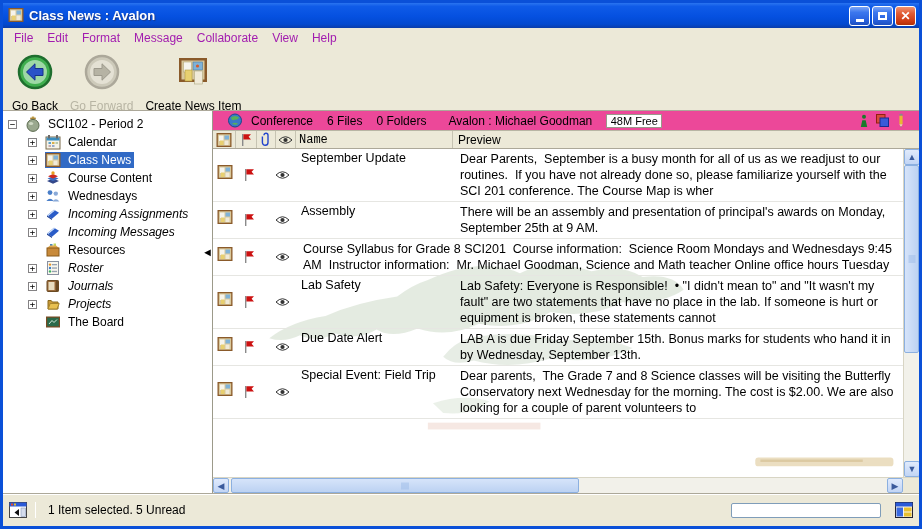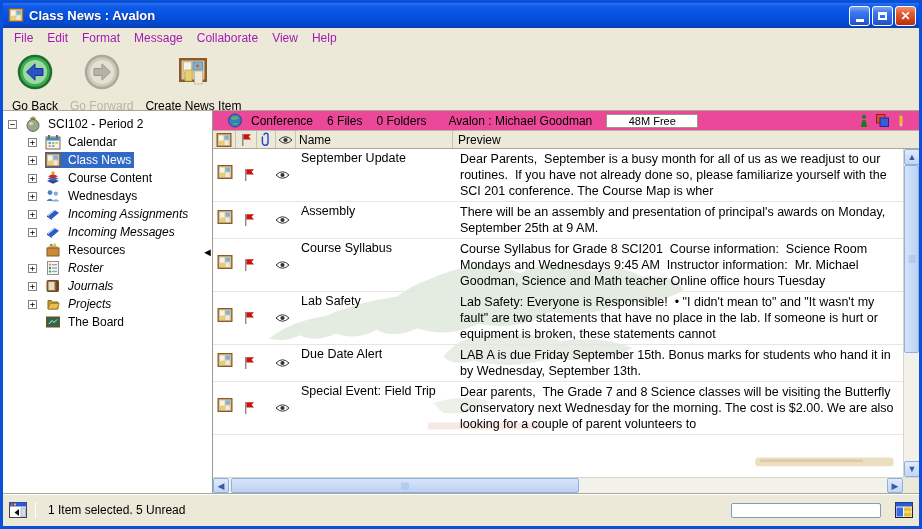--- a/index.html
+++ b/index.html
@@ -56,34 +56,34 @@
   #splitter-arrow { position:absolute; right:-1px; top:136px; font-size:11px; color:#000; line-height:1; }
   
   #panel { flex:1; display:flex; flex-direction:column; min-width:0; }
   #confbar {
     height:20px; flex:0 0 20px; background:#ec4899; border-bottom:1px solid #b8b5a4;
     display:flex; align-items:center; font-size:12px; padding:0 14px; color:#000;
   }
   #confbar .ci { display:inline-flex; margin-right:8px; }
   #confbar .seg { margin-right:14px; white-space:nowrap; }
   #free-box {
-    width:92px; height:14px; background:#fff; border:1px solid #9a978a;
+    width:56px; height:14px; background:#fff; border:1px solid #9a978a;
     font-size:11px; text-align:center; line-height:13px; margin-right:10px;
   }
   #confbar .spacer { flex:1; }
   #confbar .ri { display:inline-flex; margin-left:7px; }
   
   #header { height:18px; flex:0 0 18px; background:#ece9d8; border-bottom:1px solid #aca899; display:flex; font-size:12px; }
   .hcell { display:flex; align-items:center; border-right:1px solid #c6c3b2; padding:0 2px; }
   .hcell.icon-c { justify-content:center; }
   .hc-board { width:23px; flex:0 0 23px; }
   .hc-flag { width:21px; flex:0 0 21px; }
   .hc-clip { width:19px; flex:0 0 19px; }
   .hc-eye { width:20px; flex:0 0 20px; }
-  .hc-name { width:157px; flex:0 0 157px; padding-left:3px; }
+  .hc-name { width:157px; flex:0 0 157px; padding-left:3px;font-family:Liberation Mono, monospace; }
   .hc-preview { flex:1; border-right:none; padding-left:5px; }
   
   #listwrap { flex:1; position:relative; min-height:0; background:#fff; overflow:hidden; }
   #watermark { position:absolute; left:0; top:0; width:100%; height:100%; pointer-events:none; }
   #rows { position:absolute; left:0; top:0; right:16px; bottom:0; overflow:hidden; }
   .msg-row { display:flex; border-bottom:1px solid #e6e6e2; position:relative; }
   .cell-icons { width:85px; flex:0 0 85px; position:relative; }
   .cell-icons .bic { position:absolute; left:4px; top:50%; margin-top:-11px; }
   .cell-icons .fic { position:absolute; left:30px; top:50%; margin-top:-7px; }
   .cell-icons .eic { position:absolute; left:62px; top:50%; margin-top:-5px; }
@@ -535,21 +535,20 @@
                     <path d="M3.4 1.2 L11 1.2 L8.6 3.8 L11 6.4 L3.4 6.4 Z" fill="#cc1111"></path>
                   </svg>
                 </span>
                 <span class="eic">
                   <svg width="15" height="10" viewBox="0 0 15 10">
                     <path d="M1 5 Q7.5 -1.5 14 5 Q7.5 11.5 1 5 Z" fill="none" stroke="#333" stroke-width="1"></path>
                     <circle cx="7.5" cy="5" r="2.1" fill="#333"></circle>
                   </svg>
                 </span>
               </span>
-              <div class="cell-name">Course Syllabus</div>
               <div class="cell-preview">Course Syllabus for Grade 8 SCI201  Course information:  Science Room Mondays and Wednesdays 9:45 AM  Instructor information:  Mr. Michael Goodman, Science and Math teacher Online office hours Tuesday</div>
             </div>
             <div class="msg-row">
               <span class="cell-icons">
                 <span class="bic">
                   <svg width="16" height="16" viewBox="0 0 16 16">
                     <rect x="0.5" y="1" width="15" height="14" fill="#8a5a2a"></rect>
                     <rect x="1.8" y="2.3" width="12.4" height="11.4" fill="#d9c89c"></rect>
                     <rect x="3" y="3.5" width="4.5" height="5.5" fill="#f6f4ec"></rect>
                     <rect x="8.5" y="3.5" width="4.5" height="4" fill="#7fb2d8"></rect>

